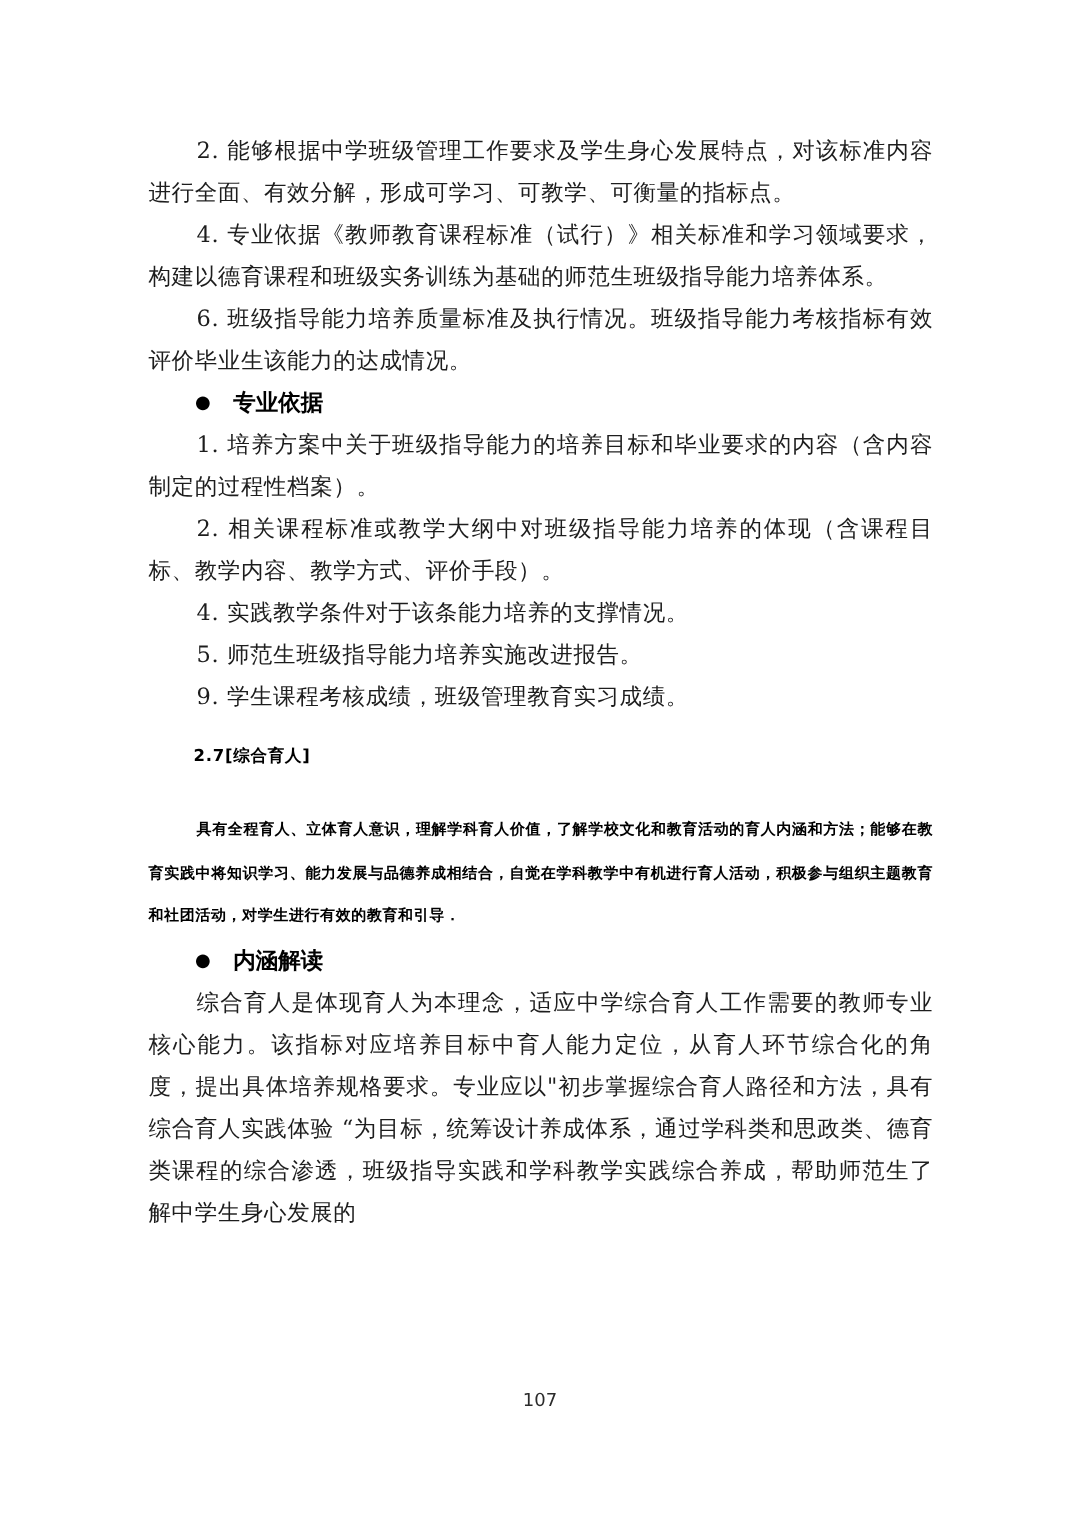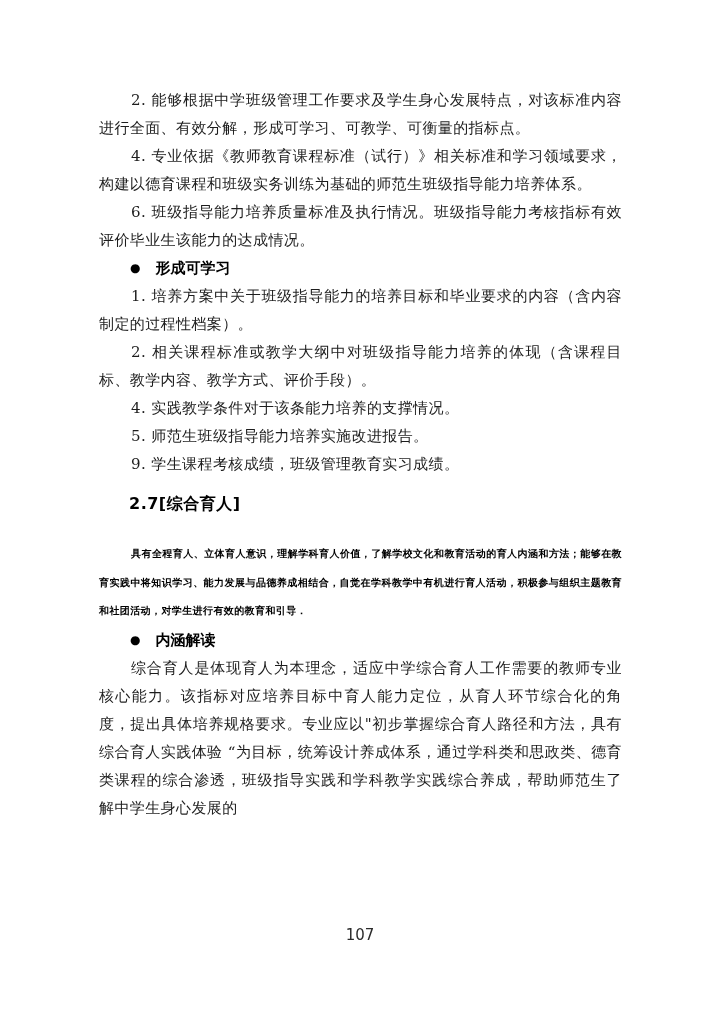--- a/index.html
+++ b/index.html
@@ -36,21 +36,21 @@
     color: #000;
   }
   .bullet .dot {
     font-size: 12px;
     margin-right: 15px;
     vertical-align: 1px;
   }
   .heading {
     margin: 14px 0 24px 0;
     padding-left: 30px;
-    font-size: 16px;
+    font-size: 11px;
     line-height: 24px;
     font-weight: bold;
     font-family: "DejaVu Sans", "Liberation Sans", sans-serif;
     color: #000;
     letter-spacing: 0.5px;
   }
   .boldpara {
     font-size: 10px;
     line-height: 28.5px;
     letter-spacing: 0.4px;
@@ -59,33 +59,33 @@
     font-weight: bold;
     font-family: "DejaVu Sans", "Liberation Sans", sans-serif;
     color: #000;
   }
   .pagenum {
     position: absolute;
     top: 926px;
     left: 0;
     width: 720px;
     text-align: center;
-    font-size: 15px;
+    font-size: 12px;
     color: #2b2b2b;
     font-family: "DejaVu Sans", "Liberation Sans", sans-serif;
   }
 </style>
 </head>
 <body>
 
 <div class="doc">
     <p class="bodypara">2. 能够根据中学班级管理工作要求及学生身心发展特点，对该标准内容进行全面、有效分解，形成可学习、可教学、可衡量的指标点。</p>
     <p class="bodypara">4. 专业依据《教师教育课程标准（试行）》相关标准和学习领域要求，构建以德育课程和班级实务训练为基础的师范生班级指导能力培养体系。</p>
     <p class="bodypara">6. 班级指导能力培养质量标准及执行情况。班级指导能力考核指标有效评价毕业生该能力的达成情况。</p>
-    <p class="bullet"><span class="dot">●</span><span>形成可学习</span></p>
+    <p class="bullet"><span class="dot">●</span><span>专业依据</span></p>
     <p class="bodypara">1. 培养方案中关于班级指导能力的培养目标和毕业要求的内容（含内容制定的过程性档案）。</p>
     <p class="bodypara">2. 相关课程标准或教学大纲中对班级指导能力培养的体现（含课程目标、教学内容、教学方式、评价手段）。</p>
     <p class="bodypara">4. 实践教学条件对于该条能力培养的支撑情况。</p>
     <p class="bodypara">5. 师范生班级指导能力培养实施改进报告。</p>
     <p class="bodypara">9. 学生课程考核成绩，班级管理教育实习成绩。</p>
     <p class="heading">2.7[综合育人]</p>
     <p class="boldpara">具有全程育人、立体育人意识，理解学科育人价值，了解学校文化和教育活动的育人内涵和方法；能够在教育实践中将知识学习、能力发展与品德养成相结合，自觉在学科教学中有机进行育人活动，积极参与组织主题教育和社团活动，对学生进行有效的教育和引导．</p>
     <p class="bullet"><span class="dot">●</span><span>内涵解读</span></p>
     <p class="bodypara">综合育人是体现育人为本理念，适应中学综合育人工作需要的教师专业核心能力。该指标对应培养目标中育人能力定位，从育人环节综合化的角度，提出具体培养规格要求。专业应以"初步掌握综合育人路径和方法，具有综合育人实践体验 “为目标，统筹设计养成体系，通过学科类和思政类、德育类课程的综合渗透，班级指导实践和学科教学实践综合养成，帮助师范生了解中学生身心发展的</p>
   </div>

